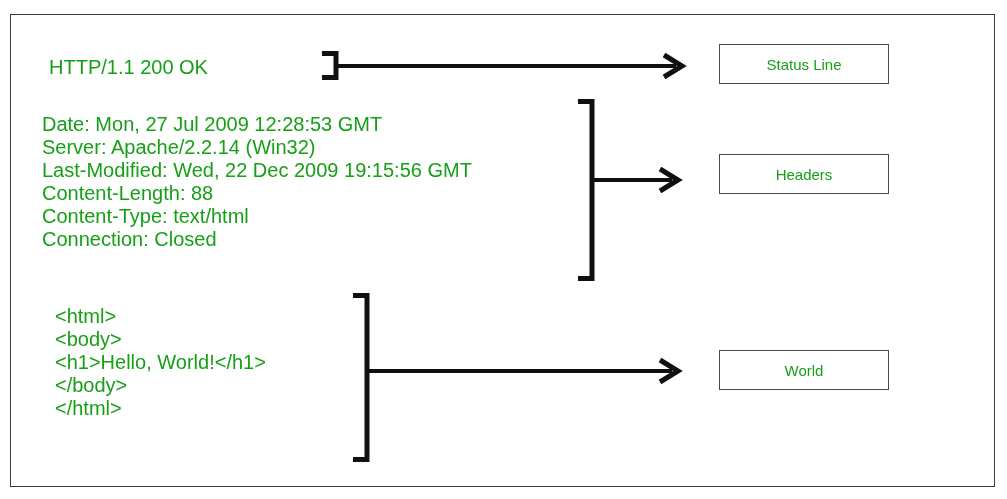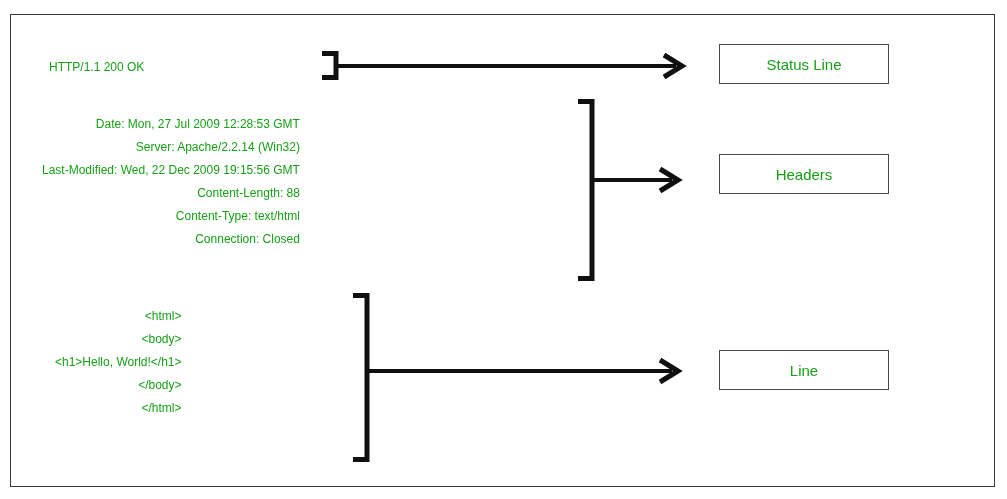--- a/index.html
+++ b/index.html
@@ -22,25 +22,24 @@
     top: 14px;
     width: 985px;
     height: 473px;
     border: 1.5px solid #3a3a3a;
     box-sizing: border-box;
     background: #ffffff;
   }
   .msg-text {
     position: absolute;
     color: #17a017;
-    font-size: 12px;
+    font-size: 20px;
     line-height: 23px;
     white-space: pre;
     letter-spacing: 0px;
-    text-align: right;
   }
   #status-line-text { left: 49px; top: 56px; }
   #headers-text     { left: 42px; top: 113px; }
   #body-text        { left: 42px; top: 305px; margin-left: 13px; }
 
   .label-box {
     position: absolute;
     border: 1.5px solid #4a4a4a;
     box-sizing: border-box;
     background: #ffffff;
@@ -123,14 +122,14 @@
       <path class="stroke" d="M 353 295.5 L 367 295.5 L 367 459.5 L 353 459.5"></path>
       <path class="stroke-thin" d="M 367 371 L 672 371"></path>
       <path class="arrow-head" d="M 660 360 L 678 371 L 660 382"></path>
     </g>
   </svg>
 
   <div class="label-box" id="box-status-line">Status Line</div>
 
   <div class="label-box" id="box-headers">Headers</div>
 
-  <div class="label-box" id="box-body">Line</div>
+  <div class="label-box" id="box-body">World</div>
 </div>
 
 </body></html>

